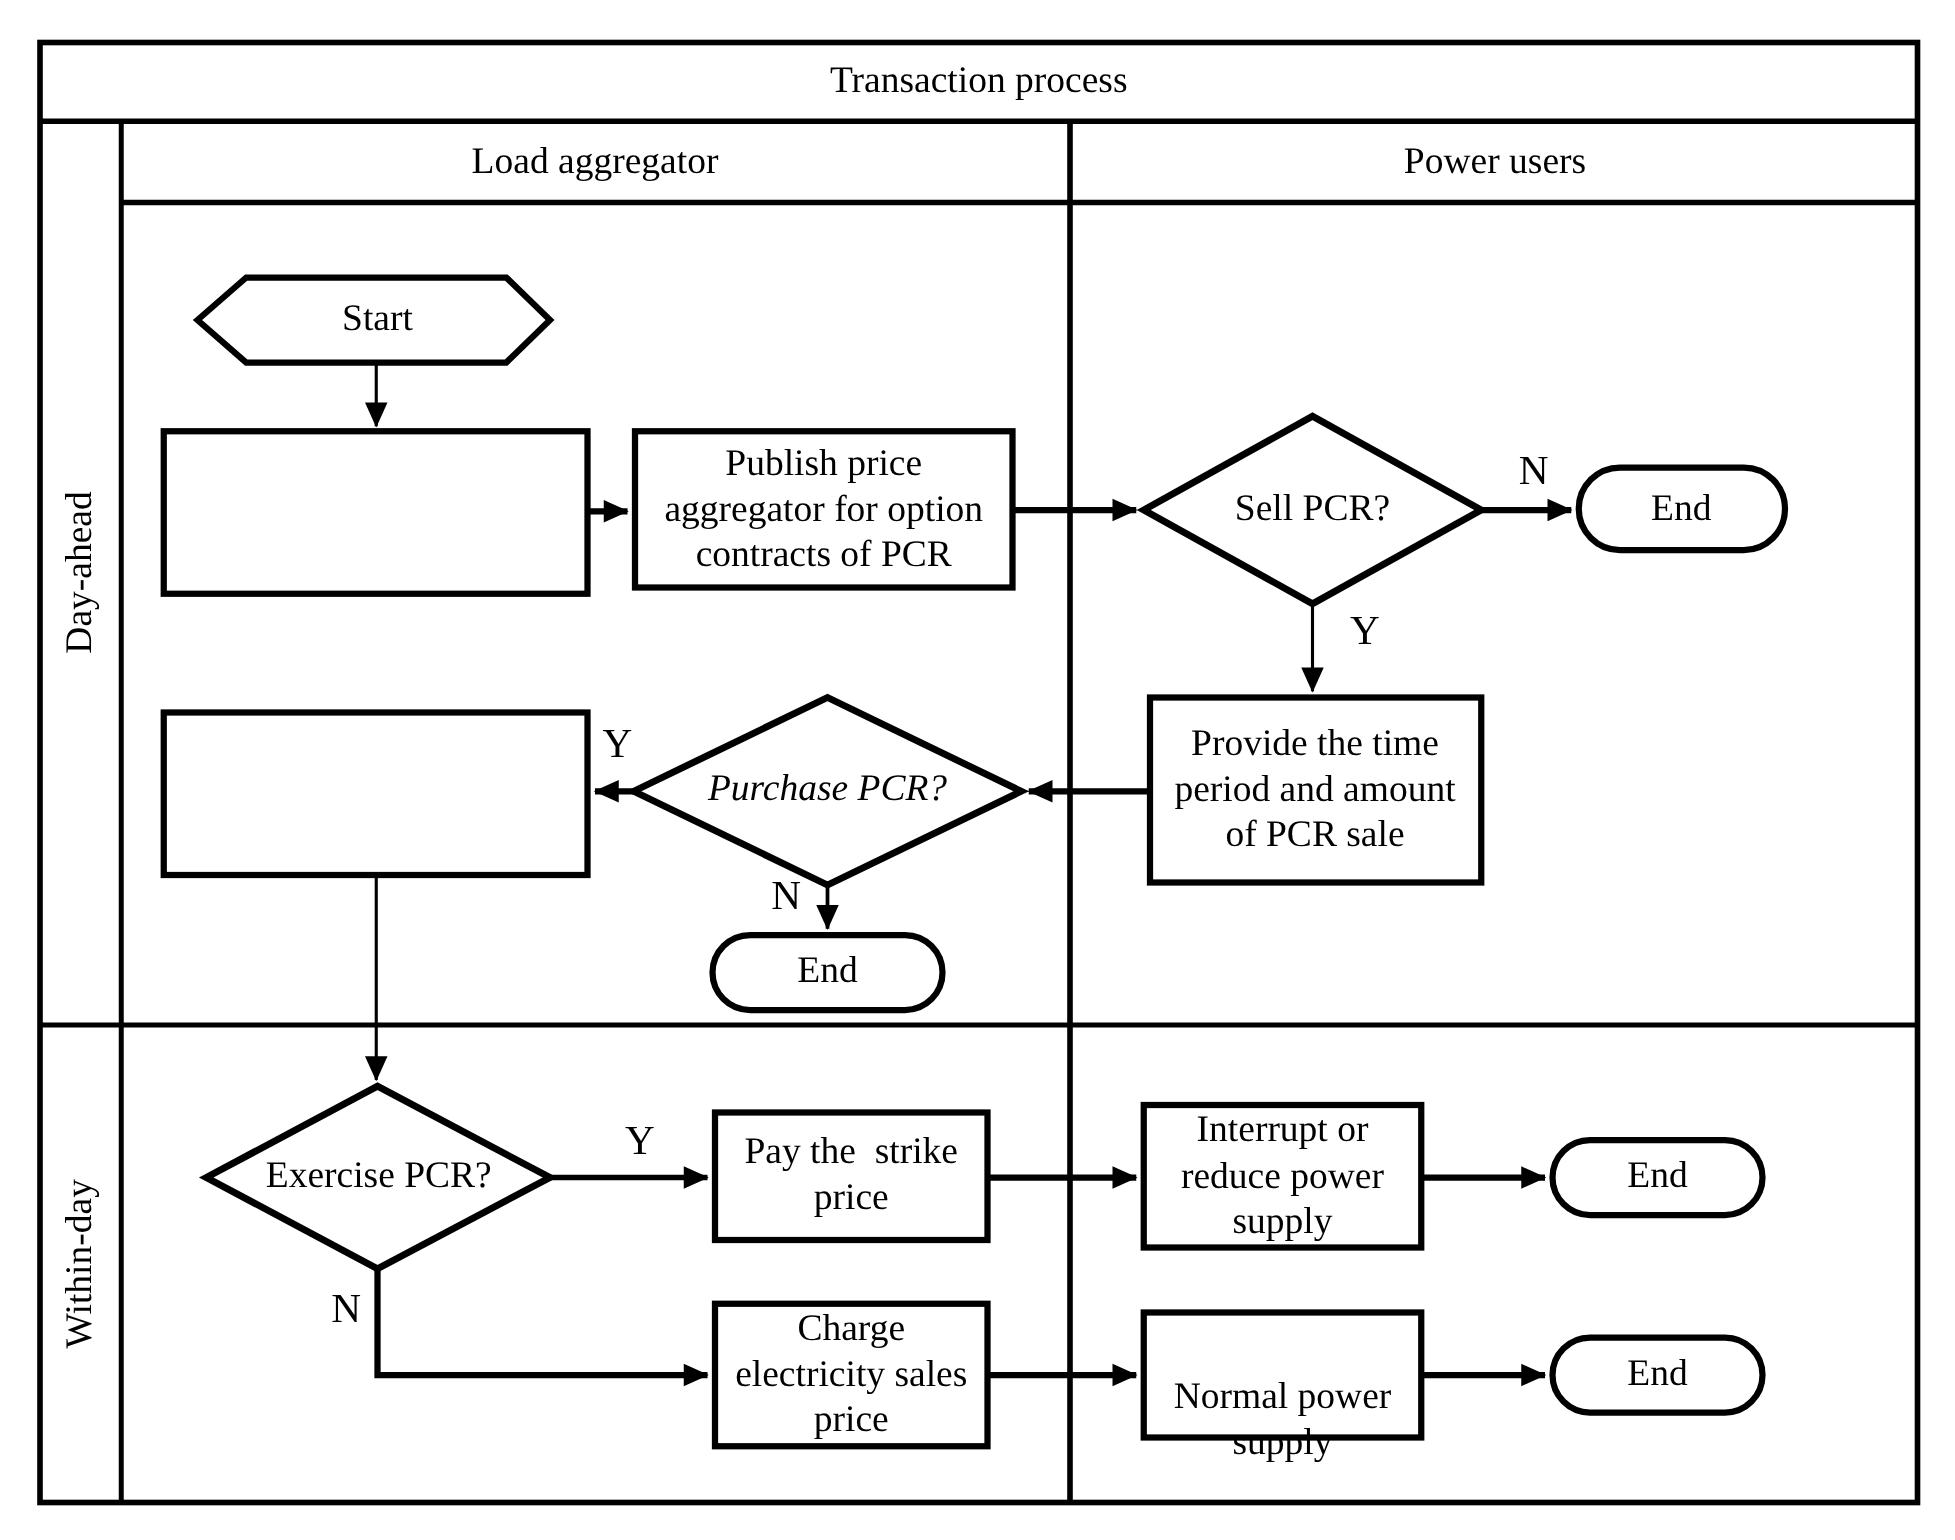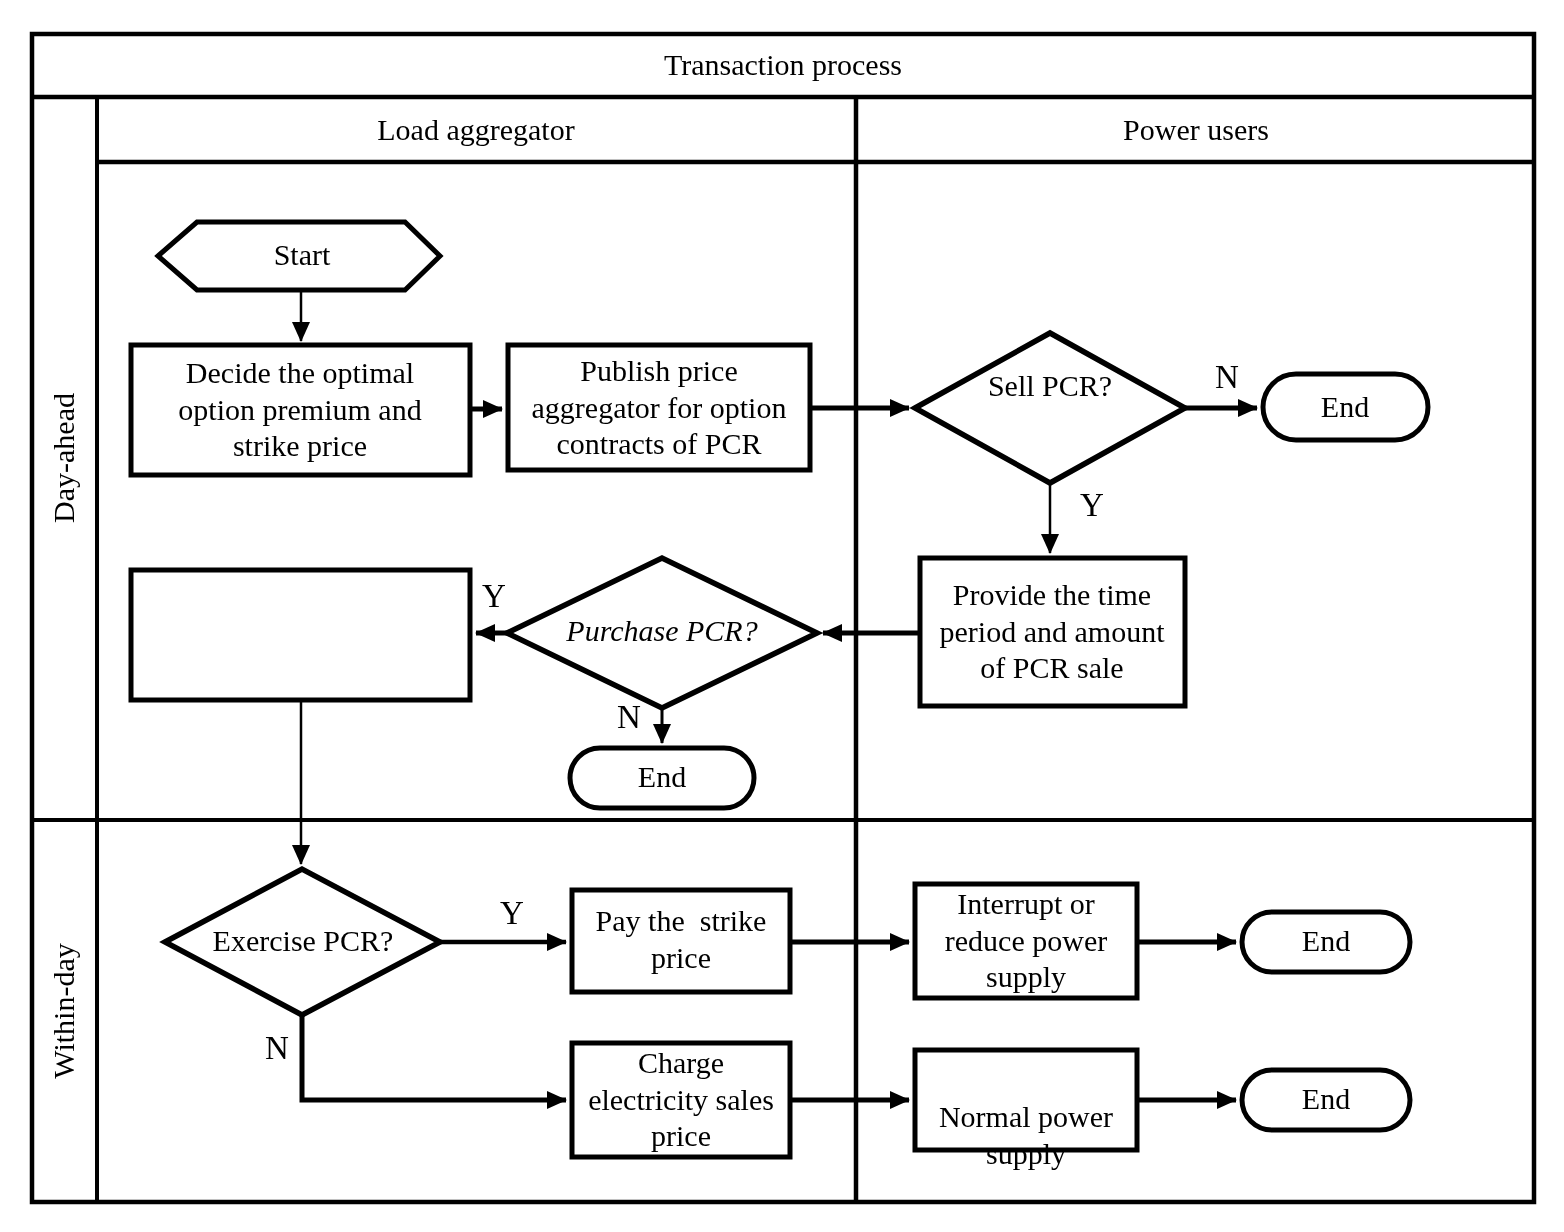--- a/index.html
+++ b/index.html
@@ -79,27 +79,24 @@
   </svg>
 
   <div class="label hdr" style="left:783px;top:65px;">Transaction process</div>
   <div class="label hdr" style="left:476px;top:130px;">Load aggregator</div>
   <div class="label hdr" style="left:1196px;top:130px;">Power users</div>
 
   <div class="label rot" style="left:64px;top:458px;">Day-ahead</div>
   <div class="label rot" style="left:64px;top:1011px;">Within-day</div>
 
   <div class="label" style="left:302px;top:255px;">Start</div>
-  <div class="label" style="left:300px;top:410px;">Decide the optimal
-option premium and
-strike price</div>
   <div class="label" style="left:659px;top:408px;">Publish price
 aggregator for option
 contracts of PCR</div>
-  <div class="label" style="left:1050px;top:386px;">Sell PCR?</div>
+  <div class="label" style="left:1050px;top:407px;">Sell PCR?</div>
   <div class="label" style="left:1345px;top:407px;">End</div>
   <div class="label" style="left:1052px;top:632px;">Provide the time
 period and amount
 of PCR sale</div>
   <div class="label" style="left:662px;top:631px;font-style:italic;">Purchase PCR?</div>
   <div class="label" style="left:662px;top:777px;">End</div>
   <div class="label" style="left:303px;top:941px;">Exercise PCR?</div>
   <div class="label" style="left:681px;top:940px;">Pay the  strike
 price</div>
   <div class="label" style="left:1026px;top:941px;">Interrupt or

